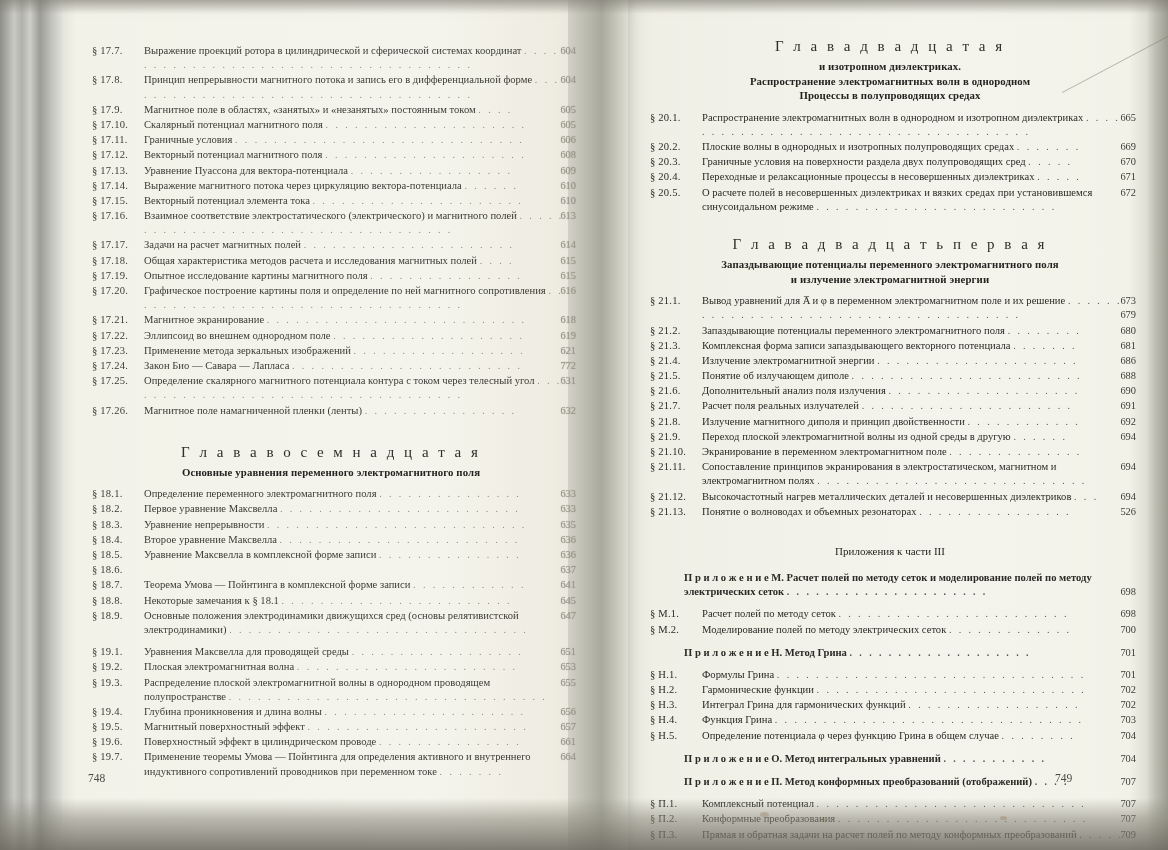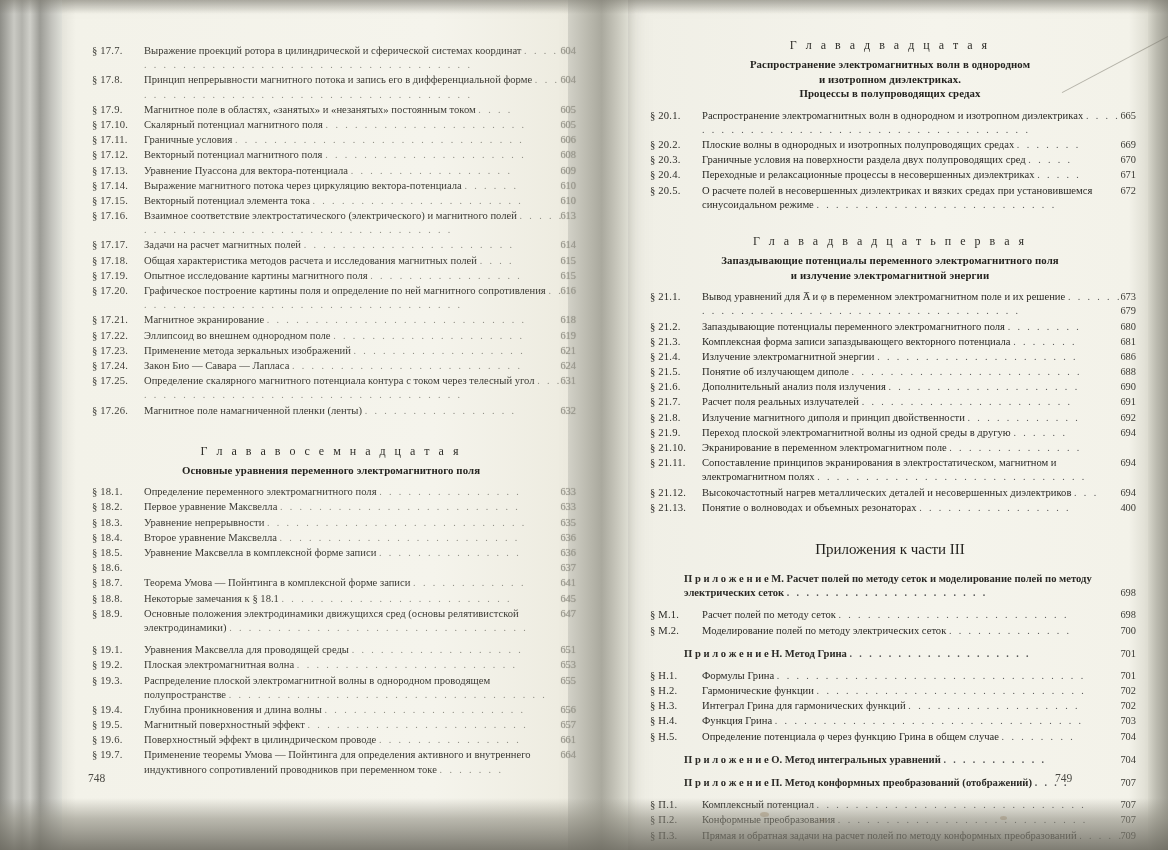--- a/index.html
+++ b/index.html
@@ -55,31 +55,31 @@
   }
   .col.left{left:92px;top:36px;width:478px;}
   .col.right{left:650px;top:32px;width:480px;}
 
   .chapter{
     text-align:center;
     margin:22px 0 4px;
   }
   .col.left .chapter{margin-top:26px;}
   .chap-label{
-    font-size:12px;letter-spacing:3px;
+    font-size:15px;letter-spacing:3px;
     color:#2f2e29;
     margin-bottom:4px;
   }
   .chap-title{
     font-size:10.8px;font-weight:bold;line-height:1.35;
     color:#24231f;
     letter-spacing:.1px;
   }
   .part-title{
-    text-align:center;font-size:15px;
+    text-align:center;font-size:11px;
     margin:26px 0 14px;color:#201f1b;
   }
   .appx{
     font-size:10.6px;font-weight:bold;line-height:1.34;
     margin:9px 0 6px 34px;
     position:relative;
   }
   .entries{margin-top:8px;}
   .entry{
     position:relative;
@@ -218,21 +218,21 @@
           <span class="pg">619</span>
         </div>
         <div class="entry">
           <span class="num">§ 17.23.</span>
           <span class="txt">Применение метода зеркальных изображений <span class="dots">. . . . . . . . . . . . . . . . . . </span></span>
           <span class="pg">621</span>
         </div>
         <div class="entry">
           <span class="num">§ 17.24.</span>
           <span class="txt">Закон Био — Савара — Лапласа <span class="dots">. . . . . . . . . . . . . . . . . . . . . . . . </span></span>
-          <span class="pg">624</span>
+          <span class="pg">772</span>
         </div>
         <div class="entry">
           <span class="num">§ 17.25.</span>
           <span class="txt">Определение скалярного магнитного потенциала контура с током через телесный угол <span class="dots">. . . . . . . . . . . . . . . . . . . . . . . . . . . . . . . . . . . . </span></span>
           <span class="pg">631</span>
         </div>
         <div class="entry">
           <span class="num">§ 17.26.</span>
           <span class="txt">Магнитное поле намагниченной пленки (ленты) <span class="dots">. . . . . . . . . . . . . . . . </span></span>
           <span class="pg">632</span>
@@ -326,22 +326,22 @@
           <span class="txt">Применение теоремы Умова — Пойнтинга для определения активного и внутреннего индуктивного сопротивлений проводников при переменном токе <span class="dots">. . . . . . . </span></span>
           <span class="pg">664</span>
         </div>
       </div>
   </div>
 
   <div class="col right">
 
     <div class="chapter" style="margin-top:6px;">
       <div class="chap-label">Г л а в а   д в а д ц а т а я</div>
+      <div class="chap-title">и изотропном диэлектриках.</div>
       <div class="chap-title">Распространение электромагнитных волн в однородном</div>
-      <div class="chap-title">и изотропном диэлектриках.</div>
       <div class="chap-title">Процессы в полупроводящих средах</div>
     </div>
     <div class="entries" id="list-ch20">
         <div class="entry">
           <span class="num">§ 20.1.</span>
           <span class="txt">Распространение электромагнитных волн в однородном и изотропном диэлектриках <span class="dots">. . . . . . . . . . . . . . . . . . . . . . . . . . . . . . . . . . . . . . </span></span>
           <span class="pg">665</span>
         </div>
         <div class="entry">
           <span class="num">§ 20.2.</span>
@@ -428,21 +428,21 @@
           <span class="pg">694</span>
         </div>
         <div class="entry">
           <span class="num">§ 21.12.</span>
           <span class="txt">Высокочастотный нагрев металлических деталей и несовершенных диэлектриков <span class="dots">. . . </span></span>
           <span class="pg">694</span>
         </div>
         <div class="entry">
           <span class="num">§ 21.13.</span>
           <span class="txt">Понятие о волноводах и объемных резонаторах <span class="dots">. . . . . . . . . . . . . . . . </span></span>
-          <span class="pg">400</span>
+          <span class="pg">526</span>
         </div>
       </div>
 
     <div class="part-title">Приложения к части III</div>
     <div id="appx-body">
         <div class="appx"><span>П р и л о ж е н и е  М. Расчет полей по методу сеток и моделирование полей по методу электрических сеток </span><span class="dots">. . . . . . . . . . . . . . . . . . . . . </span><span class="pg" style="font-weight: normal;">698</span></div>
         <div class="entries">
           <div class="entry">
             <span class="num">§ М.1.</span>
             <span class="txt">Расчет полей по методу сеток <span class="dots">. . . . . . . . . . . . . . . . . . . . . . . . </span></span>

